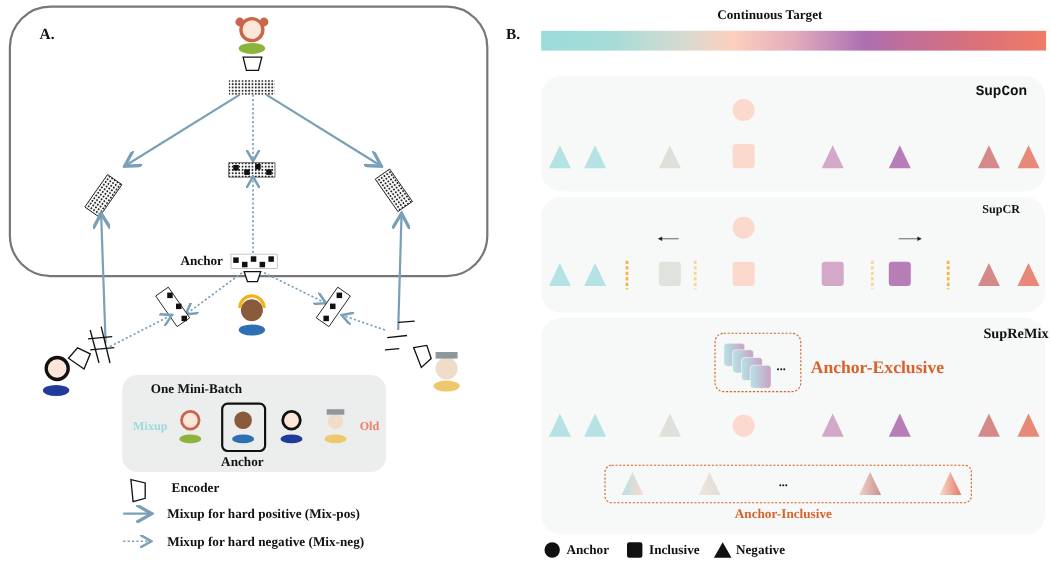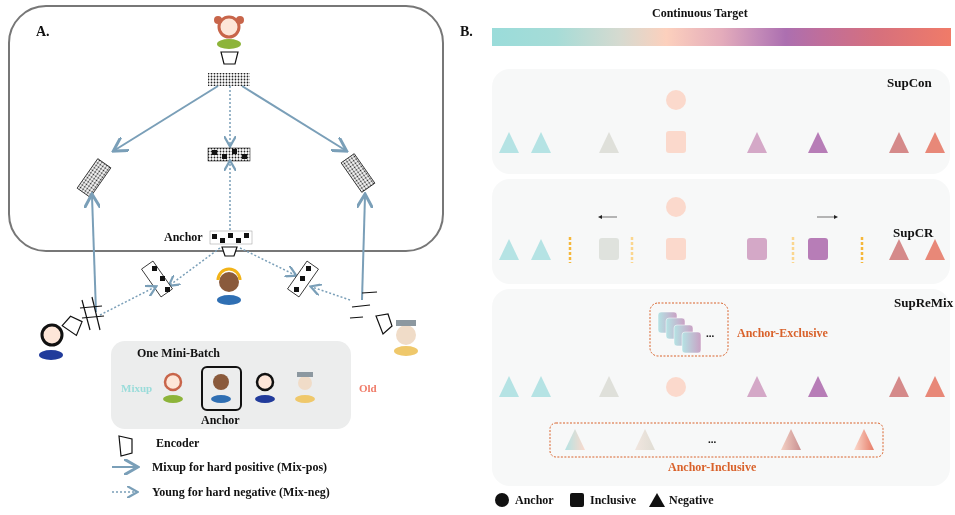--- a/index.html
+++ b/index.html
@@ -120,21 +120,21 @@
   <path d="M119,436 L132,439 L132,453 L121,456 z" fill="#fff" stroke="#111" stroke-width="1.2"></path>
   <line x1="112" y1="467" x2="136" y2="467" stroke="#7a9fb8" stroke-width="2" marker-end="url(#ah)"></line>
   <line x1="112" y1="492" x2="136" y2="492" stroke="#7a9fb8" stroke-width="1.5" stroke-dasharray="2,2" marker-end="url(#ah)"></line>
 </svg>
 
 <div class="abs lbl" style="left:164px;top:230px;font-size:12px;">Anchor</div>
 
 <div class="abs minibatch"></div>
 <div class="abs lbl" style="left:121px;top:346px;font-size:12px;margin-left:16px;">One Mini-Batch</div>
 <div class="abs small" style="left:121px;top:382px;color:#9adcda;">Mixup</div>
-<div class="abs small" style="left:327px;top:382px;color:#f07b68;margin-left:32px;">Old</div>
+<div class="abs small" style="left:327px;top:382px;color:#f07b68;">Old</div>
 <svg width="955" height="515">
   <g>
       <circle cx="173" cy="382" r="8" fill="#fde6d8" stroke="#c8654a" stroke-width="2.5"></circle>
       <ellipse cx="173" cy="399" rx="10" ry="4" fill="#8db43a"></ellipse>
     </g>
   <rect x="202" y="367" width="39" height="43" rx="5" fill="none" stroke="#111" stroke-width="2"></rect>
   <g>
       <circle cx="221" cy="382" r="8" fill="#8a5a3c"></circle>
       <ellipse cx="221" cy="399" rx="10" ry="4" fill="#2f6fb3"></ellipse>
     </g>
@@ -145,32 +145,32 @@
   <g>
       <circle cx="305" cy="383" r="7" fill="#f0dcc8"></circle>
       <rect x="297" y="372" width="16" height="5" fill="#8c98a0"></rect>
       <ellipse cx="305" cy="399" rx="10" ry="4" fill="#efc86b"></ellipse>
     </g>
 </svg>
 <div class="abs lbl" style="left:201px;top:413px;font-size:12px;">Anchor</div>
 
 <div class="abs lbl" style="left:156px;top:436px;font-size:12px;">Encoder</div>
 <div class="abs lbl" style="left:152px;top:460px;font-size:12px;">Mixup for hard positive (Mix-pos)</div>
-<div class="abs lbl" style="left:152px;top:485px;font-size:12px;">Young for hard negative (Mix-neg)</div>
+<div class="abs lbl" style="left:152px;top:485px;font-size:12px;">Mixup for hard negative (Mix-neg)</div>
 
 <div class="abs lbl" style="left:460px;top:24px;font-size:14px;">B.</div>
 <div class="abs lbl" style="left:652px;top:6px;font-size:12px;">Continuous Target</div>
 <div class="abs gradbar"></div>
 
 <div class="abs rowbox" style="left:492px;top:69px;width:458px;height:105px;"></div>
 <div class="abs rowbox" style="left:492px;top:179px;width:458px;height:105px;"></div>
 <div class="abs rowbox" style="left:492px;top:289px;width:458px;height:197px;"></div>
 
-<div class="abs lbl" style="left:887px;top:75px;font-size:13px;">SupCon</div>
-<div class="abs lbl" style="left:893px;top:185px;font-size:13px;margin-top:40px;">SupCR</div>
+<div class="abs lbl" style="left:887px;top:75px;font-size:13px;font-family:Liberation Mono, monospace;">SupCon</div>
+<div class="abs lbl" style="left:893px;top:185px;font-size:11px;">SupCR</div>
 <div class="abs lbl" style="left:894px;top:295px;font-size:13px;">SupReMix</div>
 
 <svg width="955" height="515" id="bsvg">
   <defs>
     <linearGradient id="g1" x1="0" x2="1">
         <stop offset="0" stop-color="#b5e3e4"></stop>
         <stop offset="1" stop-color="#d98676"></stop>
       </linearGradient>
     <linearGradient id="g2" x1="0" x2="1">
         <stop offset="0" stop-color="#b5e3e4"></stop>
@@ -235,20 +235,20 @@
     <rect x="550" y="423" width="333" height="34" rx="6" fill="none" stroke="#d9622b" stroke-width="1" stroke-dasharray="2,1.5"></rect>
     <path d="M565,450 L575,429 L585,450 z" fill="url(#g2)"></path>
     <path d="M635,450 L645,429 L655,450 z" fill="url(#g3)"></path>
     <path d="M781,450 L791,429 L801,450 z" fill="url(#g4)"></path>
     <path d="M854,450 L864,429 L874,450 z" fill="url(#g5)"></path>
     <circle cx="502" cy="500" r="7" fill="#111"></circle>
     <rect x="570" y="493" width="14" height="14" rx="2" fill="#111"></rect>
     <path d="M649,507 L657,493 L665,507 z" fill="#111"></path>
   </svg>
 
-<div class="abs small" style="left:737px;top:326px;color:#d9622b;font-size:12px;">Anchor-Exclusive</div>
+<div class="abs small" style="left:737px;top:326px;color:#d9622b;font-size:16px;">Anchor-Exclusive</div>
 <div class="abs small" style="left:706px;top:327px;">...</div>
 <div class="abs small" style="left:708px;top:433px;">...</div>
 <div class="abs small" style="left:668px;top:460px;color:#d9622b;font-size:12px;">Anchor-Inclusive</div>
 
 <div class="abs lbl" style="left:515px;top:493px;font-size:12px;">Anchor</div>
 <div class="abs lbl" style="left:590px;top:493px;font-size:12px;">Inclusive</div>
 <div class="abs lbl" style="left:669px;top:493px;font-size:12px;">Negative</div>
 
 </body></html>

